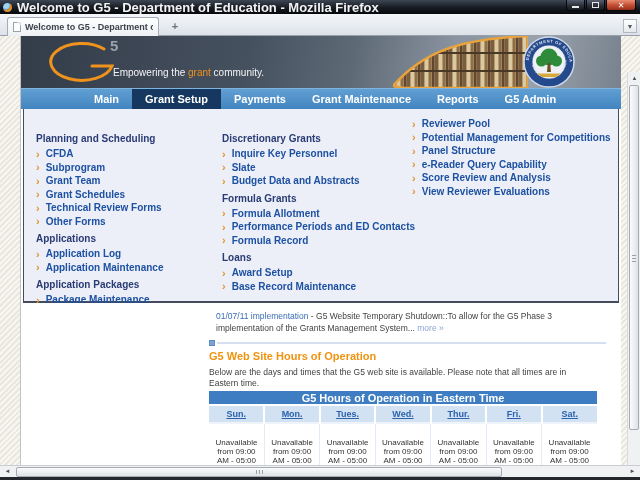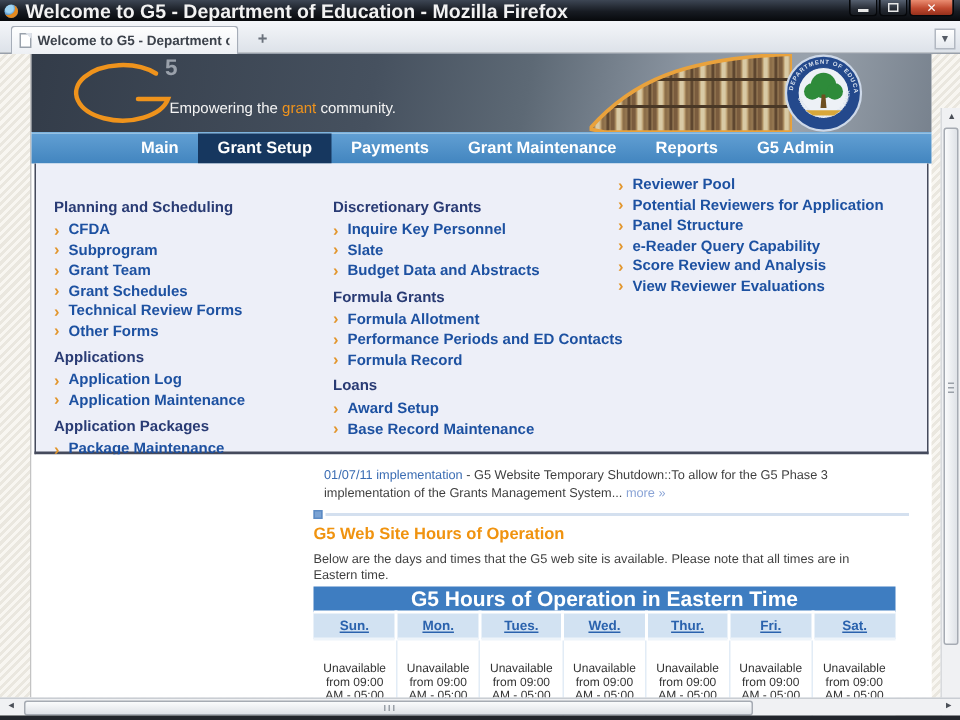--- a/index.html
+++ b/index.html
@@ -75,21 +75,21 @@
   .content { position:absolute; top:267px; left:0; width:100%; height:162px; background:#fff; }
   .news { position:absolute; left:195px; top:7px; width:392px; font-size:8.5px; line-height:12px; color:#3f3f3f; }
   .news-date { color:#3a6cb3; font-weight:normal; cursor:pointer; }
   .more { color:#8aa4d6; cursor:pointer; }
   .divider { position:absolute; left:188px; top:37px; width:397px; display:flex; align-items:center; }
   .divider .sq { width:6px; height:6px; background:#7ba3d4; border:1px solid #5d8bc4; flex:0 0 auto; }
   .divider .ln { height:2px; background:#d4e0ef; flex:1 1 auto; margin-left:2px; }
   .hours-heading { position:absolute; left:188px; top:47px; font-size:11px; font-weight:bold; color:#f0930f; }
   .hours-intro { position:absolute; left:188px; top:64px; width:385px; font-size:8.5px; line-height:11px; color:#3f3f3f; }
   .hours-table { position:absolute; left:188px; top:88px; width:388px; border-collapse:collapse; table-layout:fixed; }
-  .hours-table th.ttitle { background:#3e7dc1; color:#fff; font-size:14px; font-weight:bold;
+  .hours-table th.ttitle { background:#3e7dc1; color:#fff; font-size:11px; font-weight:bold;
     height:14px; text-align:center; border-bottom:2px solid #fff; }
   .hours-table th.day { background:#d2e2f2; color:#2a62ad; font-size:9px; font-weight:bold;
     text-decoration:underline; height:18px; text-align:center; border-left:2px solid #fff; cursor:pointer; }
   .hours-table th.day:first-child { border-left:none; }
   .hours-table td.cell { background:#fff; color:#333; font-size:8px; line-height:9px; text-align:center;
     vertical-align:top; padding:14px 2px 2px; border-left:1px solid #e2ecf6;
     border-top:2px solid #eef4fa; border-bottom:1px solid #a9c7e4; }
   .hours-table td.cell:first-child { border-left:none; }
 
   
@@ -278,21 +278,21 @@
               <span class="lbl">Base Record Maintenance</span>
             </div>
           </div>
           <div class="menu-col col2">
             <div class="menu-link">
               <span class="arrow">›</span>
               <span class="lbl">Reviewer Pool</span>
             </div>
             <div class="menu-link">
               <span class="arrow">›</span>
-              <span class="lbl">Potential Reviewers for Application</span>
+              <span class="lbl">Potential Management for Competitions</span>
             </div>
             <div class="menu-link">
               <span class="arrow">›</span>
               <span class="lbl">Panel Structure</span>
             </div>
             <div class="menu-link">
               <span class="arrow">›</span>
               <span class="lbl">e-Reader Query Capability</span>
             </div>
             <div class="menu-link">

